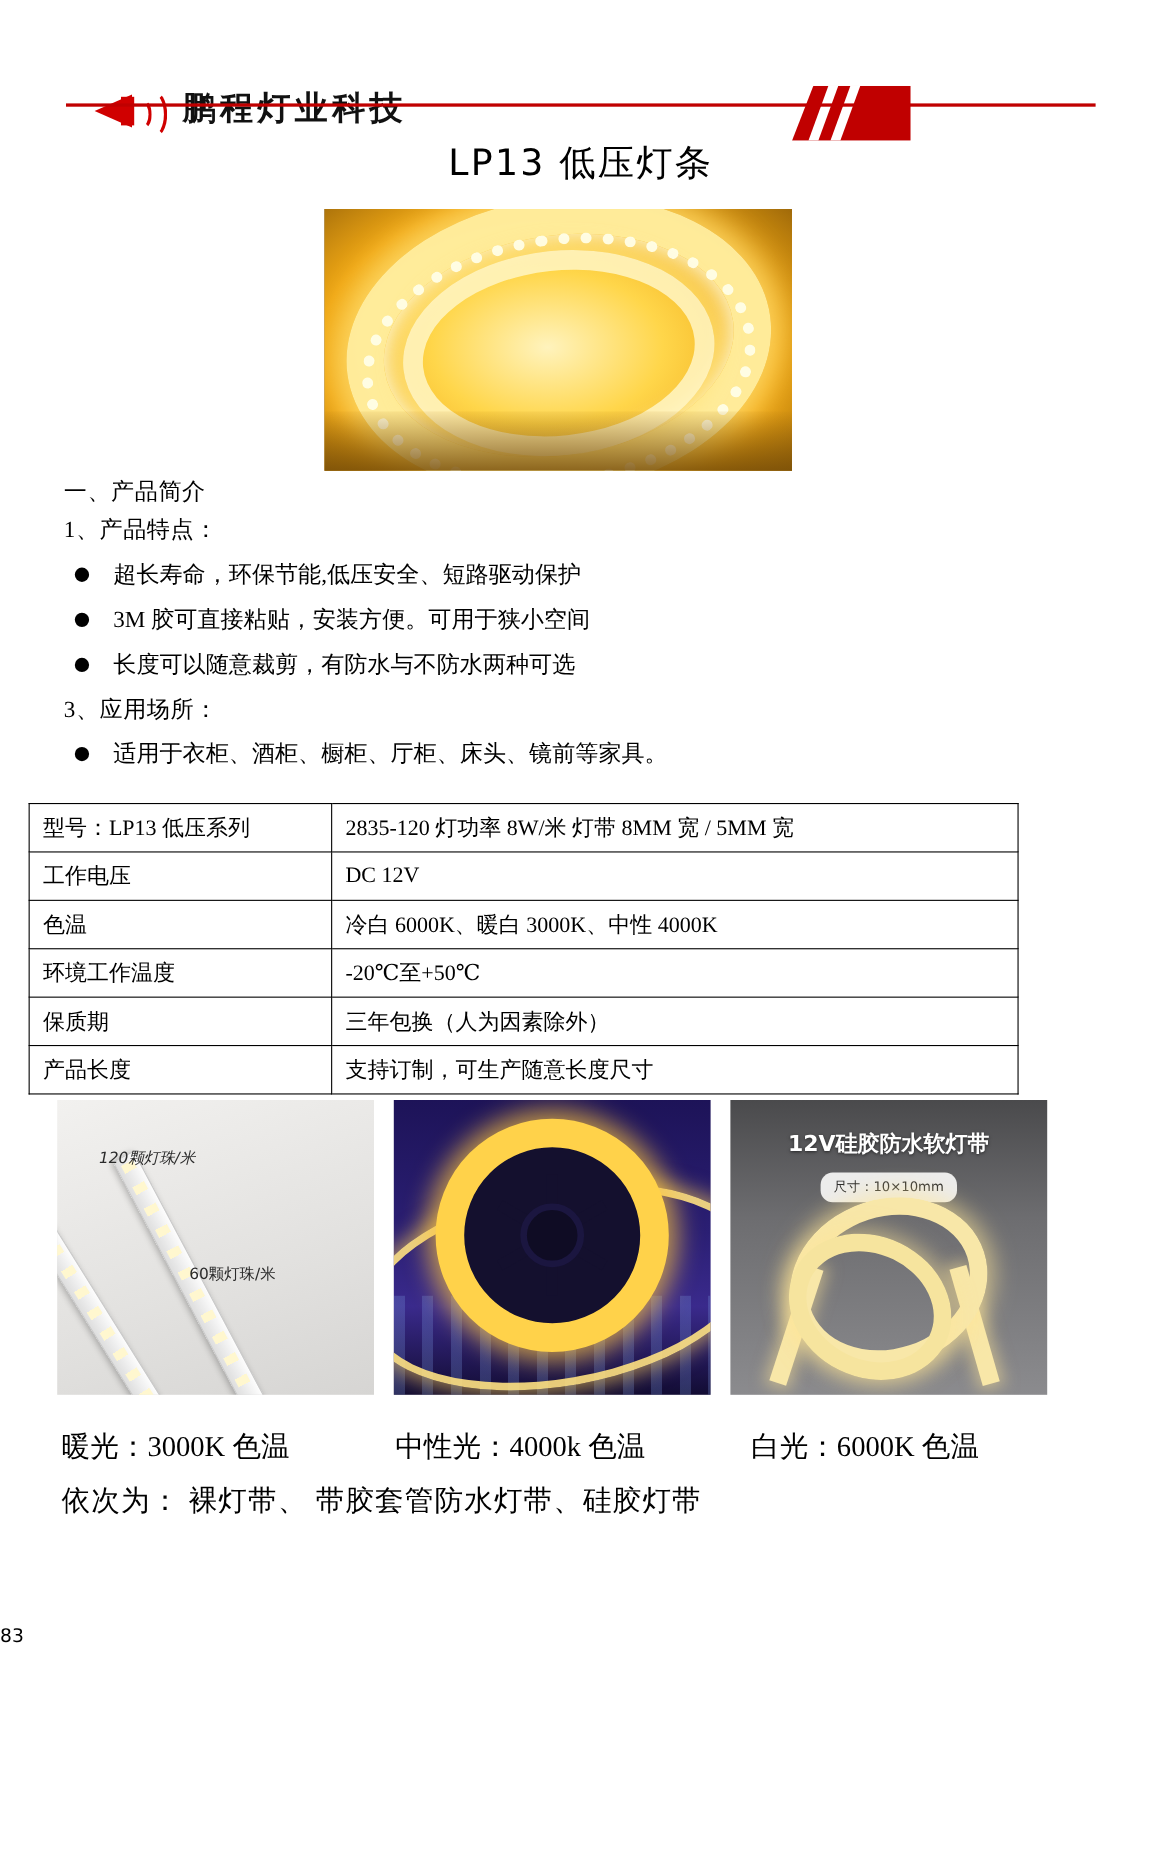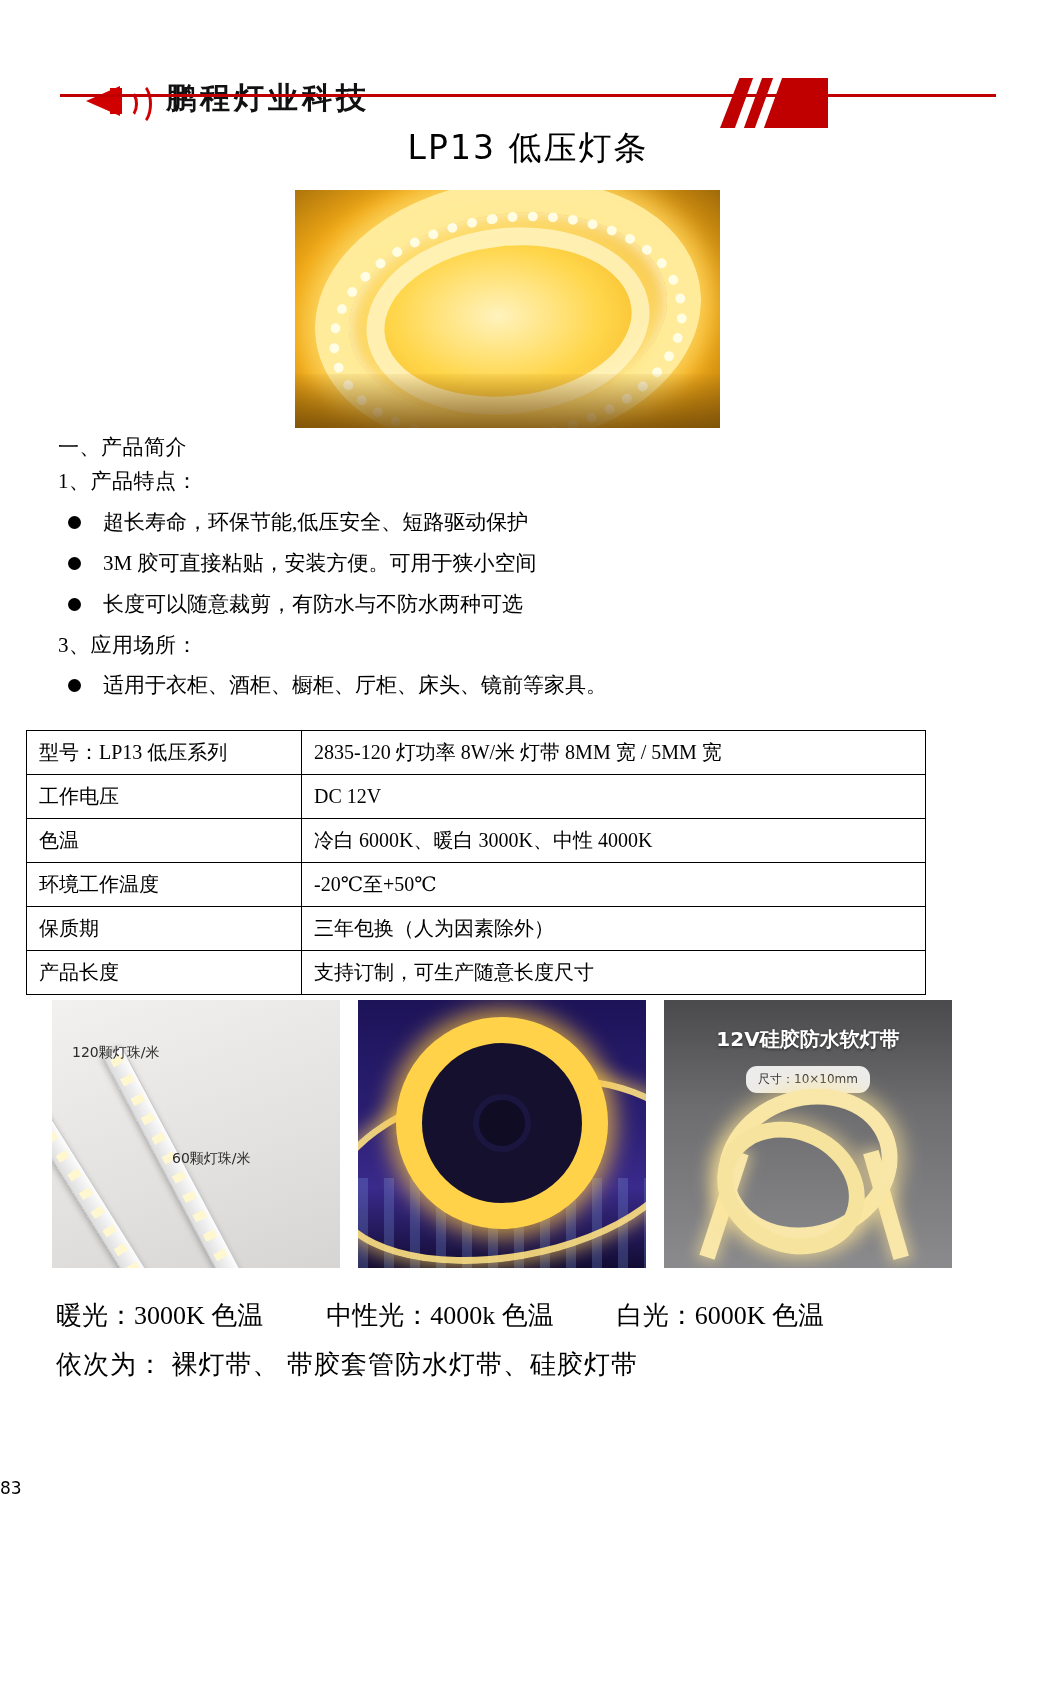--- a/index.html
+++ b/index.html
@@ -250,21 +250,21 @@
     background: repeating-linear-gradient(90deg, #fff7cf 0 8px, transparent 8px 22px);
   }
   .p1 .s-a { left: -30px; top: 80px; width: 360px; transform: rotate(58deg); transform-origin: left center; }
   .p1 .s-b { left: 60px; top: 40px; width: 360px; transform: rotate(62deg); transform-origin: left center; }
   .p1 .lbl {
     position: absolute;
     font-family: "DejaVu Sans", sans-serif;
     font-size: 14px;
     color: #2b2b2b;
   }
-  .p1 .lbl-top { left: 20px; top: 44px; }
+  .p1 .lbl-top { left: 38px; top: 44px; font-style: italic; }
   .p1 .lbl-bot { left: 120px; top: 150px; }
   
   .p2 { background: linear-gradient(180deg, #1d1358 0%, #2b1f74 45%, #3a2a8c 70%, #120c33 100%); }
   .p2 .city {
     position: absolute; left: 0; bottom: 0; width: 100%; height: 90px;
     background:
       repeating-linear-gradient(90deg, rgba(120,150,220,.5) 0 10px, transparent 10px 26px);
     opacity: .55;
   }
   .p2 .reel {
@@ -335,21 +335,21 @@
   
   .captions {
     position: absolute;
     left: 56px;
     top: 1298px;
     width: 944px;
     font-size: 26px;
   }
   .cap-line1 {
     display: flex;
-    gap: 63px;
+    gap: 96px;
     margin-bottom: 14px;
   }
   .cap-line2 { letter-spacing: 1px; }
 
   
   .page-num {
     position: absolute;
     left: 0;
     top: 1478px;
     width: 912px;

